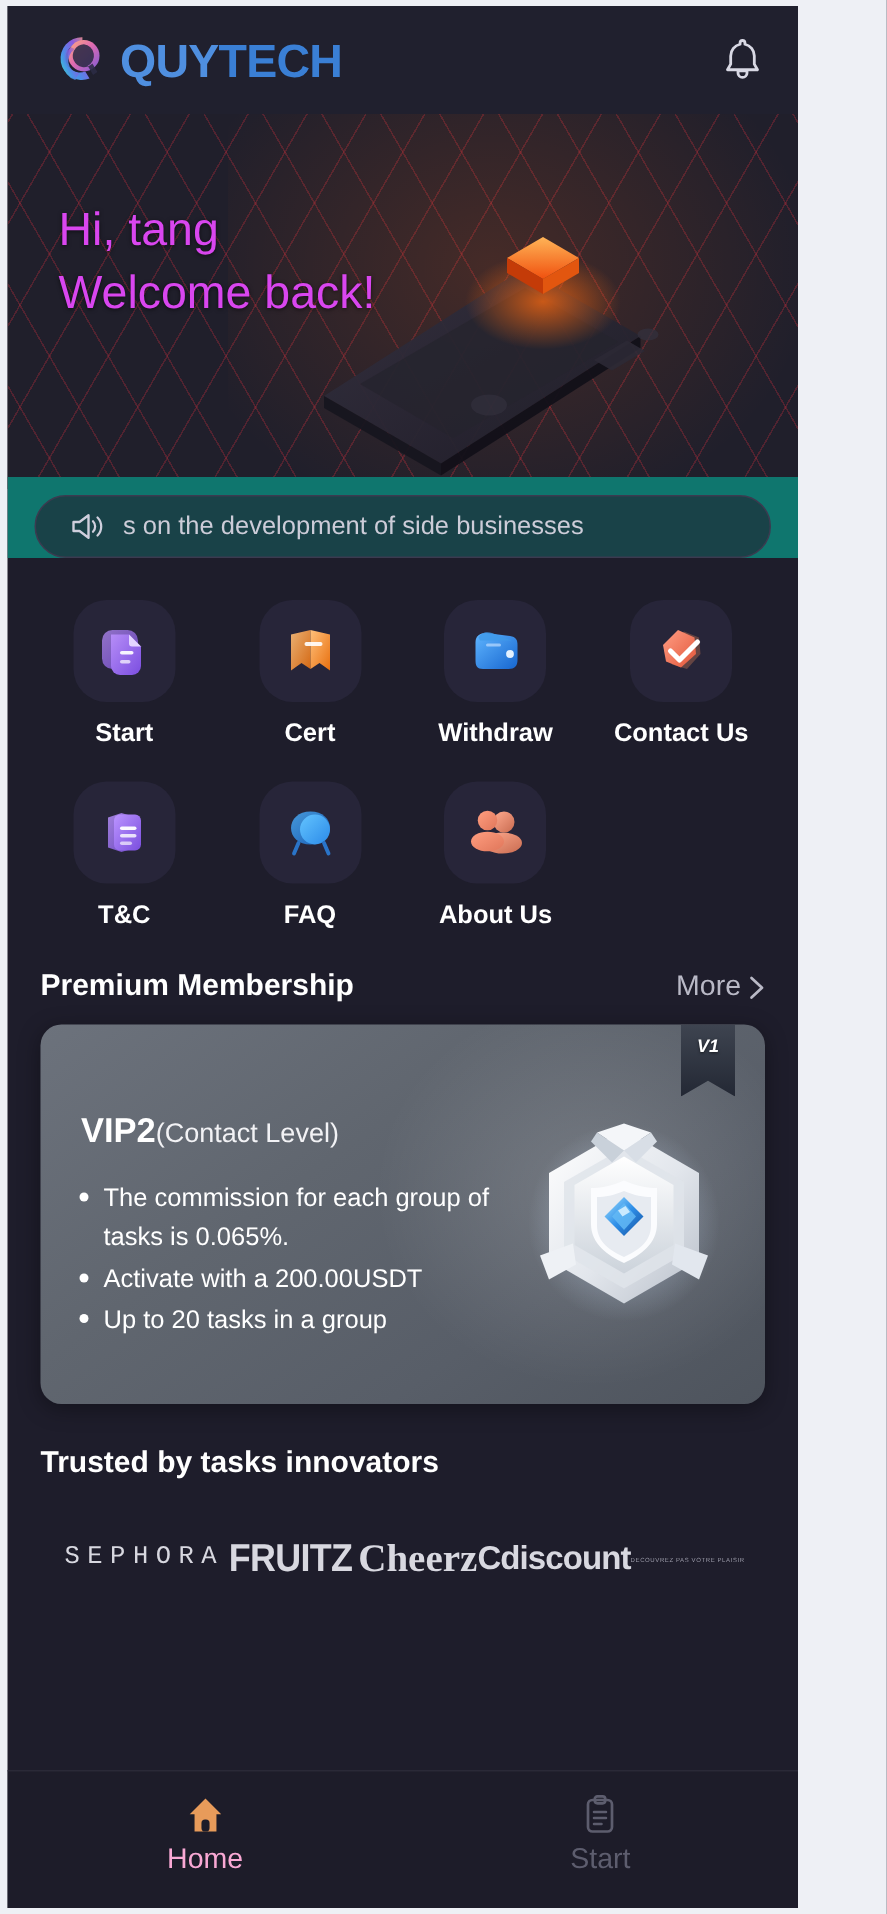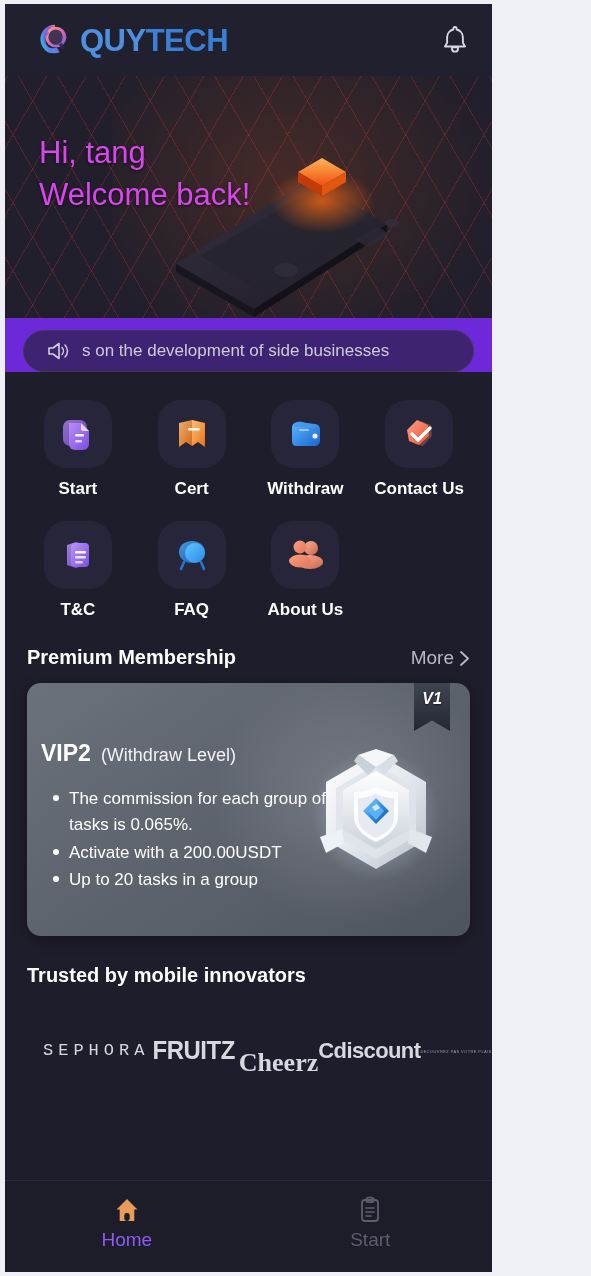--- a/index.html
+++ b/index.html
@@ -4,21 +4,21 @@
 <style>
   * { margin:0; padding:0; box-sizing:border-box; }
   html, body {
     width:591px; height:1276px;
     background:#eef0f5;
     font-family:"Liberation Sans", sans-serif;
     overflow:hidden;
   }
   #phone {
     position:absolute; left:5px; top:4px;
-    width:487px; height:1268px;
+    width:527px; height:1268px;
     background:#1e1d2b;
     overflow:hidden;
   }
 
   
   .header {
     position:relative; height:72px;
     background:#20202e;
     display:flex; align-items:center;
     padding:0 22px 0 30px;
@@ -48,21 +48,21 @@
   .device {
     position:absolute; right:28px; top:48px; width:330px; height:210px;
   }
   .hero-text {
     position:absolute; left:34px; top:56px;
     color:#d946ef; font-size:31px; line-height:1.35; font-weight:400;
     text-shadow:0 1px 3px rgba(0,0,0,.6);
   }
 
   
-  .announce-area { padding:12px 18px 0; background:#6d28d9; position:relative; margin-top:-8px; }
+  .announce-area { padding:12px 18px 0; background:#0f766e; position:relative; margin-top:-8px; }
   .announce {
     height:42px; border:1px solid #3b3b50; border-radius:21px;
     display:flex; align-items:center; gap:12px; padding:0 22px;
     background:rgba(32,32,46,.6);
   }
   .announce .sp { width:24px; height:22px; flex:0 0 24px; }
   .announce .txt {
     color:#ccccd8; font-size:17px; white-space:nowrap; overflow:hidden;
   }
 
@@ -102,24 +102,24 @@
     background:radial-gradient(ellipse at 55% 45%, rgba(255,255,255,.16), rgba(255,255,255,0) 62%);
   }
   .ribbon {
     position:absolute; right:20px; top:0; width:36px; height:48px;
     background:linear-gradient(180deg,#3e4450,#232834);
     clip-path:polygon(0 0,100% 0,100% 100%,50% 78%,0 100%);
     display:flex; align-items:flex-start; justify-content:center;
     padding-top:7px;
   }
   .ribbon span {
-    color:#fff; font-size:16px; font-weight:bold; font-style:italic;
+    color:#fff; font-size:12px; font-weight:bold; font-style:italic;
     text-shadow:0 1px 2px rgba(0,0,0,.55);
   }
-  .vip-title { position:absolute; left:14px; top:57px; display:flex; align-items:baseline; gap:10px; }
+  .vip-title { position:absolute; left:27px; top:57px; display:flex; align-items:baseline; }
   .vip-title .lv { color:#fff; font-size:23px; font-weight:bold; }
   .vip-title .cur { color:#f2f2f5; font-size:18px; }
   .vip-list { position:absolute; left:24px; top:103px; width:310px; }
   .vip-list li {
     list-style:none; color:#fff; font-size:17px; line-height:1.52;
     position:relative; padding-left:18px; margin-bottom:2px;
   }
   .vip-list li::before {
     content:""; position:absolute; left:2px; top:9px;
     width:6px; height:6px; border-radius:50%; background:#fff;
@@ -128,35 +128,35 @@
 
   
   .trusted-t { color:#fff; font-size:20px; font-weight:bold; padding:28px 22px 0; }
   .brands {
     display:flex; align-items:center; justify-content:space-between;
     padding:36px 38px 0;
   }
   .brand { color:#d8d8e0; white-space:nowrap; }
   .b-sephora { font-family:Liberation Mono, monospace; font-size:17px; letter-spacing:5px; }
   .b-fruitz { font-size:26px; font-weight:bold; letter-spacing:-0.5px; transform:scaleX(.92); }
-  .b-cheerz { font-family:"Liberation Serif", serif; font-size:26px; font-weight:bold;margin-top:25px; }
+  .b-cheerz { font-family:"Liberation Serif", serif; font-size:26px; font-weight:bold; }
   .b-cdiscount { display:flex; flex-direction:row; align-items:center; }
   .b-cdiscount .m { font-size:22px; font-weight:bold; letter-spacing:-0.6px; }
   .b-cdiscount .s { font-size:4px; letter-spacing:.4px; color:#9a9aa8; margin-top:2px; }
 
   
   .nav {
     position:absolute; left:0; bottom:0; width:100%; height:92px;
     background:#1d1c29; border-top:1px solid #2a2937;
     display:flex; align-items:center; padding-bottom:8px;
   }
   .nav-item { flex:1; display:flex; flex-direction:column; align-items:center; gap:4px; }
   .nav-item svg { width:30px; height:30px; }
   .nav-item .nl { font-size:19px; }
-  .nav-item.active .nl { color:#8b5cf6; }
+  .nav-item.active .nl { color:#f9a8d4; }
   .nav-item.idle .nl { color:#5d5d6e; }
 </style>
 </head>
 <body>
 
 <div id="phone">
 
   <div class="header">
     <div class="logo-wrap">
       <svg class="logo-mark" viewBox="0 0 40 40">
@@ -386,21 +386,21 @@
 
   <div class="vipwrap">
     <div class="vip">
       <div class="vip-sheen"></div>
       <div class="ribbon">
         <span>V1</span>
       </div>
 
       <div class="vip-title">
         <span class="lv">VIP2</span>
-        <span class="cur">(Withdraw Level)</span>
+        <span class="cur">(Contact Level)</span>
       </div>
 
       <ul class="vip-list">
         <li>The commission for each group of tasks is 0.065%.</li>
         <li>Activate with a 200.00USDT</li>
         <li>Up to 20 tasks in a group</li>
       </ul>
 
       <svg class="badge-medal" viewBox="0 0 140 145">
         <defs>
@@ -434,21 +434,21 @@
         <path d="M126 96l-22-8-2 14 18 10z" fill="#e2e7ee"></path>
         <path d="M70 46c9 4 16 5 22 5v24c0 13-11 21-22 26-11-5-22-13-22-26V51c6 0 13-1 22-5z" fill="#fbfcfe"></path>
         <path d="M70 53c7 3 13 4 18 4v19c0 11-9 17-18 21-9-4-18-10-18-21V57c5 0 11-1 18-4z" fill="#e7ebf1"></path>
         <path d="M70 57l13 13-13 13-13-13z" fill="url(#gem)"></path>
         <path d="M70 61l8 9-8 9-8-9z" fill="#63b8f5" opacity=".85"></path>
         <path d="M66 66l5-3 3 4-5 3z" fill="#d6f0ff" opacity=".9"></path>
       </svg>
     </div>
   </div>
 
-  <div class="trusted-t">Trusted by mobile innovators</div>
+  <div class="trusted-t">Trusted by tasks innovators</div>
   <div class="brands">
     <div class="brand b-sephora">SEPHORA</div>
     <div class="brand b-fruitz">FRUITZ</div>
     <div class="brand b-cheerz">Cheerz</div>
     <div class="brand b-cdiscount">
       <span class="m">Cdiscount</span>
       <span class="s">DECOUVREZ PAS VOTRE PLAISIR</span>
     </div>
   </div>
 

